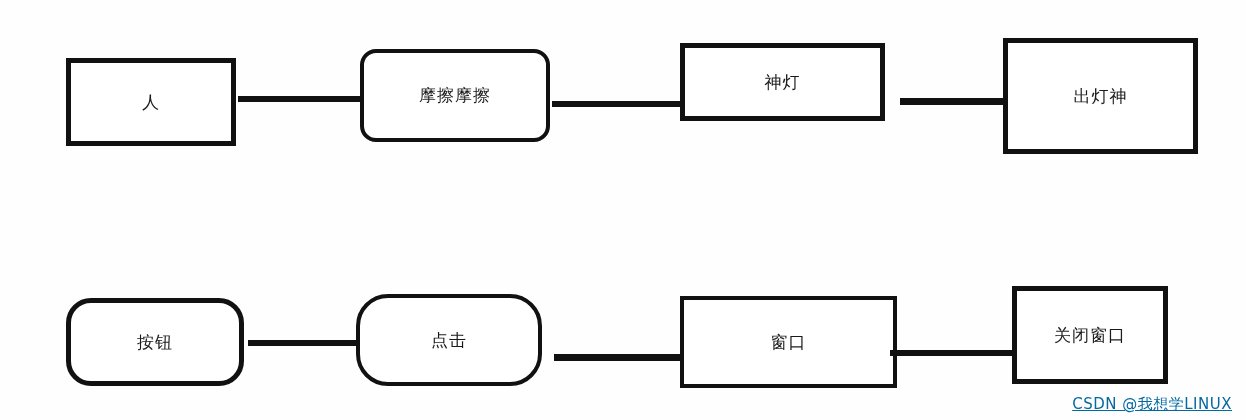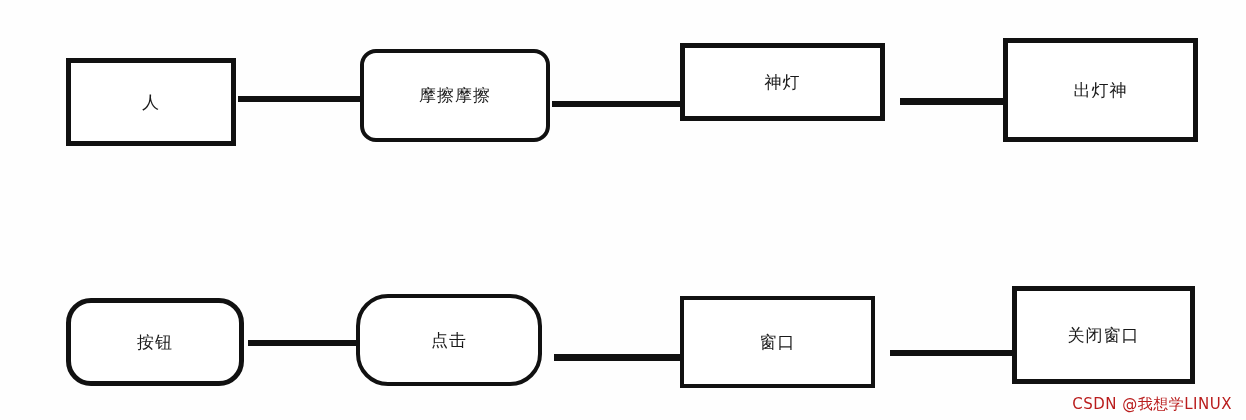--- a/index.html
+++ b/index.html
@@ -34,26 +34,26 @@
     color: #1a1a1a;
     letter-spacing: 1px;
     line-height: 1;
     white-space: nowrap;
     font-weight: 400;
   }
   
   .node.n1 { left: 66px;   top: 58px;  width: 170px; height: 88px; }
   .node.n2 { left: 360px;  top: 49px;  width: 190px; height: 93px;  border-width: 4px; border-radius: 16px; }
   .node.n3 { left: 680px;  top: 43px;  width: 205px; height: 78px; border-width: 5px; font-family: Liberation Serif, serif; }
-  .node.n4 { left: 1003px; top: 38px;  width: 195px; height: 104px; border-width: 5px; }
+  .node.n4 { left: 1003px; top: 38px;  width: 195px; height: 116px; border-width: 5px; }
 
   .node.n5 { left: 66px;   top: 298px; width: 178px; height: 88px;  border-width: 5px; border-radius: 25px; }
   .node.n6 { left: 356px;  top: 294px; width: 186px; height: 92px;  border-width: 4px; border-radius: 32px; }
-  .node.n7 { left: 680px;  top: 296px; width: 195px; height: 92px;  border-width: 4px; }
-  .node.n8 { left: 1012px; top: 286px; width: 183px; height: 98px;  border-width: 5px; }
+  .node.n7 { left: 680px;  top: 296px; width: 217px; height: 92px;  border-width: 4px; }
+  .node.n8 { left: 1012px; top: 286px; width: 156px; height: 98px;  border-width: 5px; }
 
   
   .connector {
     position: absolute;
     background: #111111;
     height: 6px;
   }
   .connector.c1 { left: 238px;  top: 96px;  width: 126px; height: 6px; }
   .connector.c2 { left: 552px;  top: 101px; width: 132px; height: 6px; }
   .connector.c3 { left: 900px;  top: 98px;  width: 103px; height: 7px; }
@@ -61,24 +61,25 @@
   .connector.c4 { left: 248px;  top: 340px; width: 114px; height: 6px; }
   .connector.c5 { left: 554px;  top: 354px; width: 132px; height: 7px; }
   .connector.c6 { left: 890px;  top: 350px; width: 126px; height: 6px; }
 
   
   #watermark {
     position: absolute;
     right: 14px;
     bottom: 6px;
     font-size: 15px;
-    color: #b91c1c;
+    color: #0369a1;
     letter-spacing: 0.5px;
     white-space: nowrap;
     user-select: none;
+    text-decoration: underline;
   }
 </style>
 </head>
 <body>
 
 <div id="canvas">
 
   <div class="node n1">
     <span class="node-label">人</span>
   </div>

